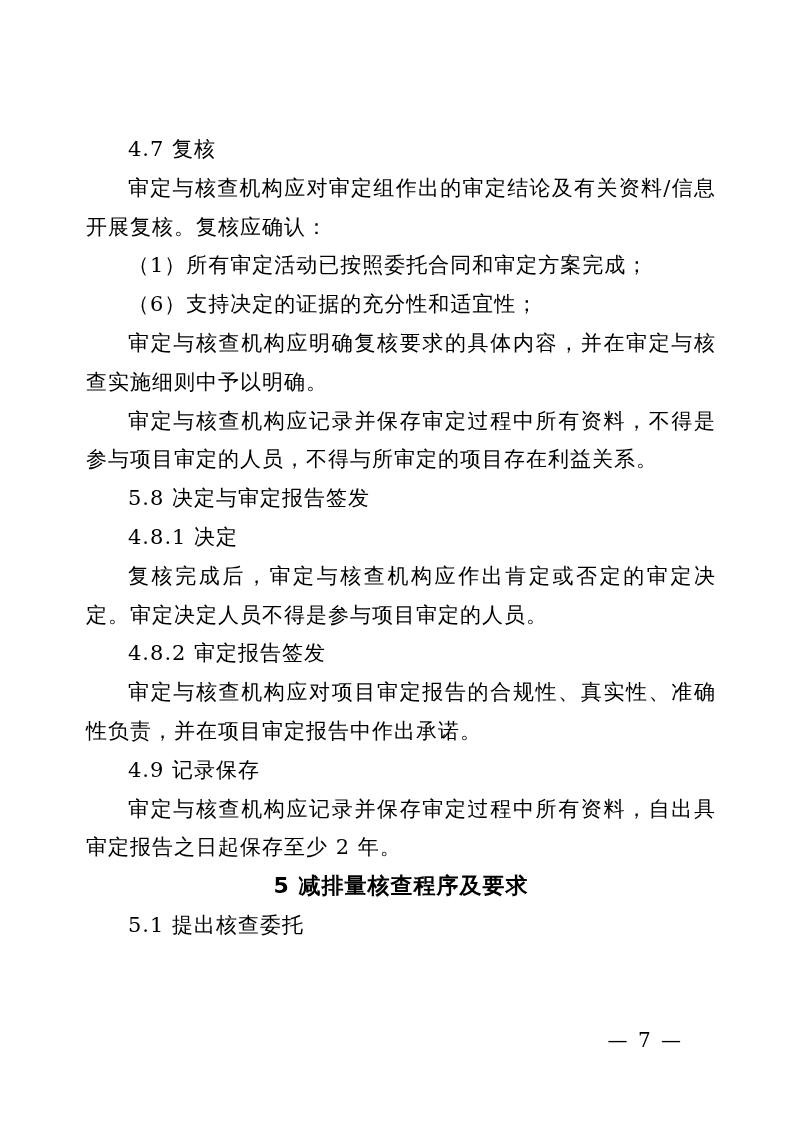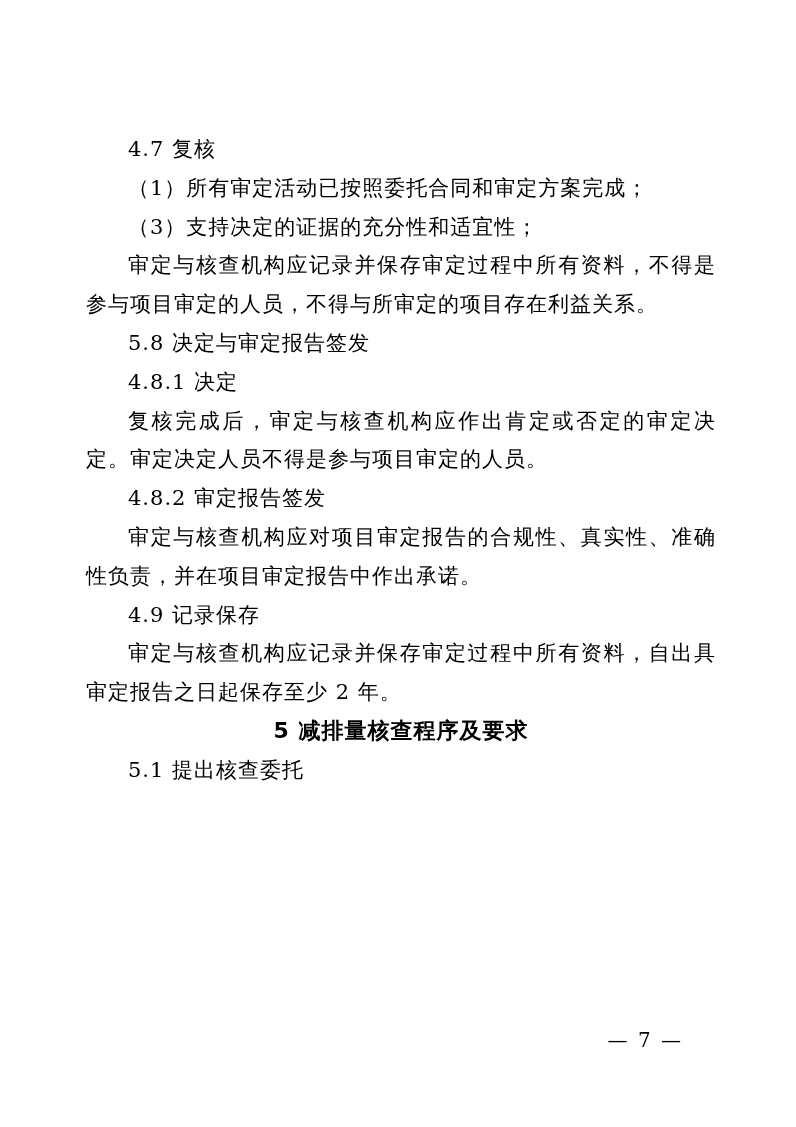--- a/index.html
+++ b/index.html
@@ -59,22 +59,24 @@
     letter-spacing: 2px;
     color: #000000;
   }
 </style>
 </head>
 <body>
 
 <div class="page">
   <div class="doc">
     <p class="sub">4.7 复核</p>
+    <p class="para">审定与核查机构应对审定组作出的审定结论及有关资料/信息开展复核。复核应确认：</p>
     <p class="para">（1）所有审定活动已按照委托合同和审定方案完成；</p>
-    <p class="para">（3）支持决定的证据的充分性和适宜性；</p>
+    <p class="para">（6）支持决定的证据的充分性和适宜性；</p>
+    <p class="para">审定与核查机构应明确复核要求的具体内容，并在审定与核查实施细则中予以明确。</p>
     <p class="para">审定与核查机构应记录并保存审定过程中所有资料，不得是参与项目审定的人员，不得与所审定的项目存在利益关系。</p>
     <p class="sub">5.8 决定与审定报告签发</p>
     <p class="sub">4.8.1 决定</p>
     <p class="para">复核完成后，审定与核查机构应作出肯定或否定的审定决定。审定决定人员不得是参与项目审定的人员。</p>
     <p class="sub">4.8.2 审定报告签发</p>
     <p class="para">审定与核查机构应对项目审定报告的合规性、真实性、准确性负责，并在项目审定报告中作出承诺。</p>
     <p class="sub">4.9 记录保存</p>
     <p class="para">审定与核查机构应记录并保存审定过程中所有资料，自出具审定报告之日起保存至少 2 年。</p>
     <p class="chapter">5 减排量核查程序及要求</p>
     <p class="sub">5.1 提出核查委托</p>

